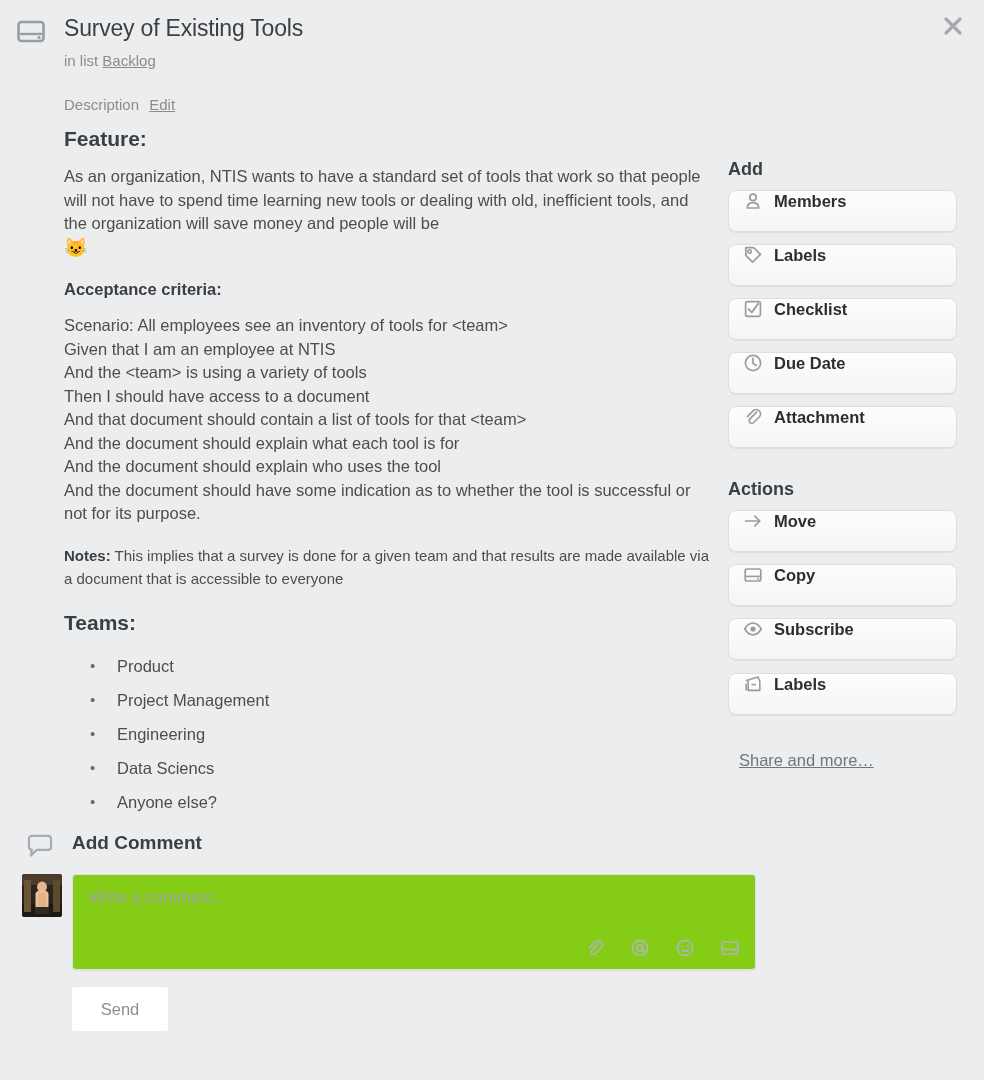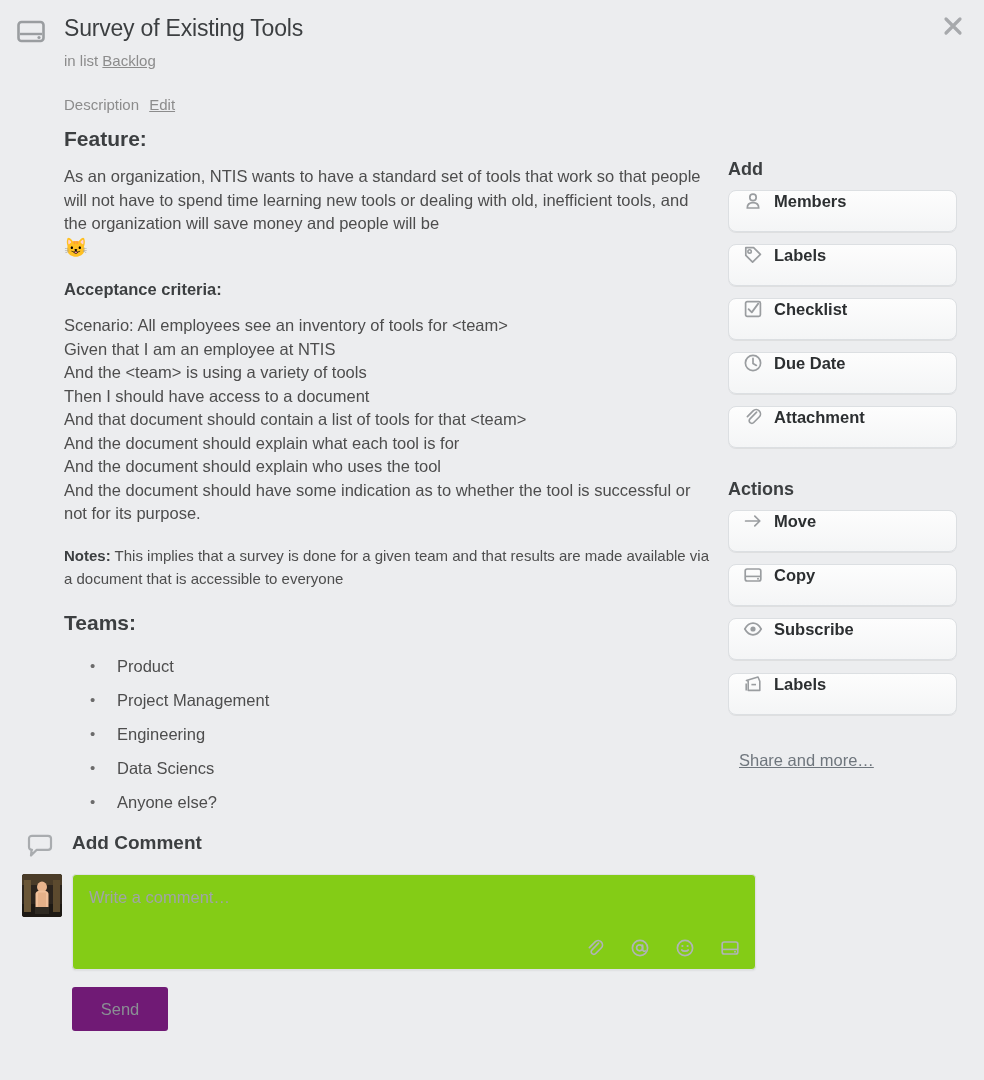--- a/index.html
+++ b/index.html
@@ -293,21 +293,21 @@
     display: flex;
     align-items: center;
     justify-content: center;
     cursor: pointer;
   }
   .send-btn {
     margin-top: 17px;
     margin-left: 64px;
     width: 96px;
     height: 44px;
-    background: #701a75;
+    background: #ffffff;
     border: none;
     border-radius: 3px;
     font-family: inherit;
     font-size: 16.5px;
     color: #8a8f94;
     cursor: default;
   }
 </style>
 </head>
 <body>

